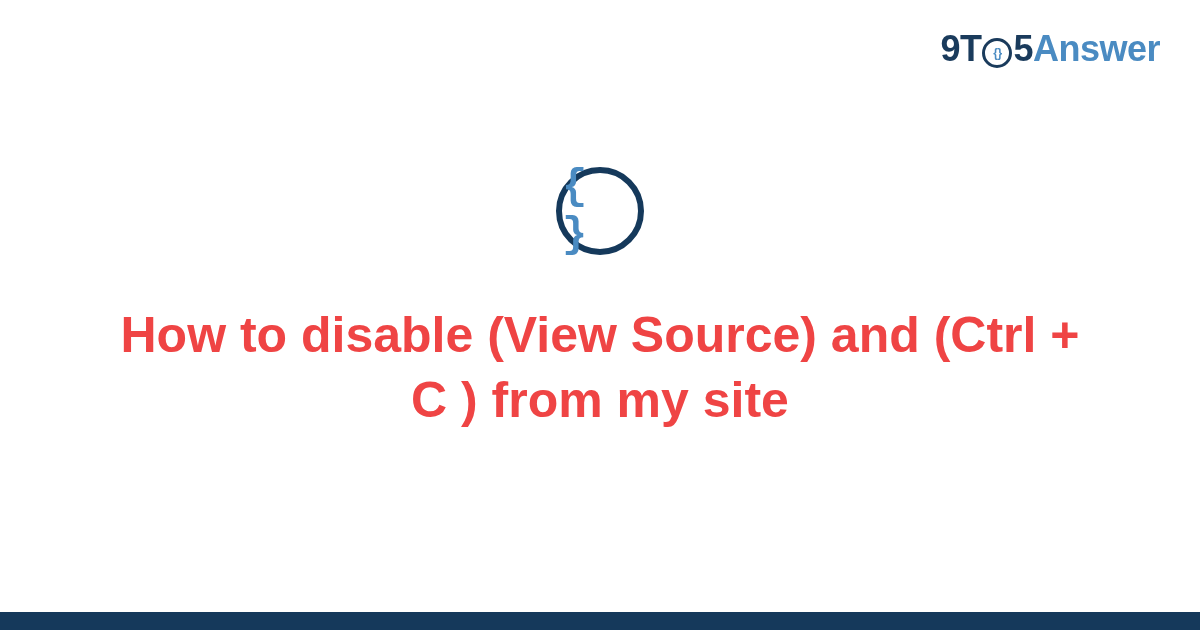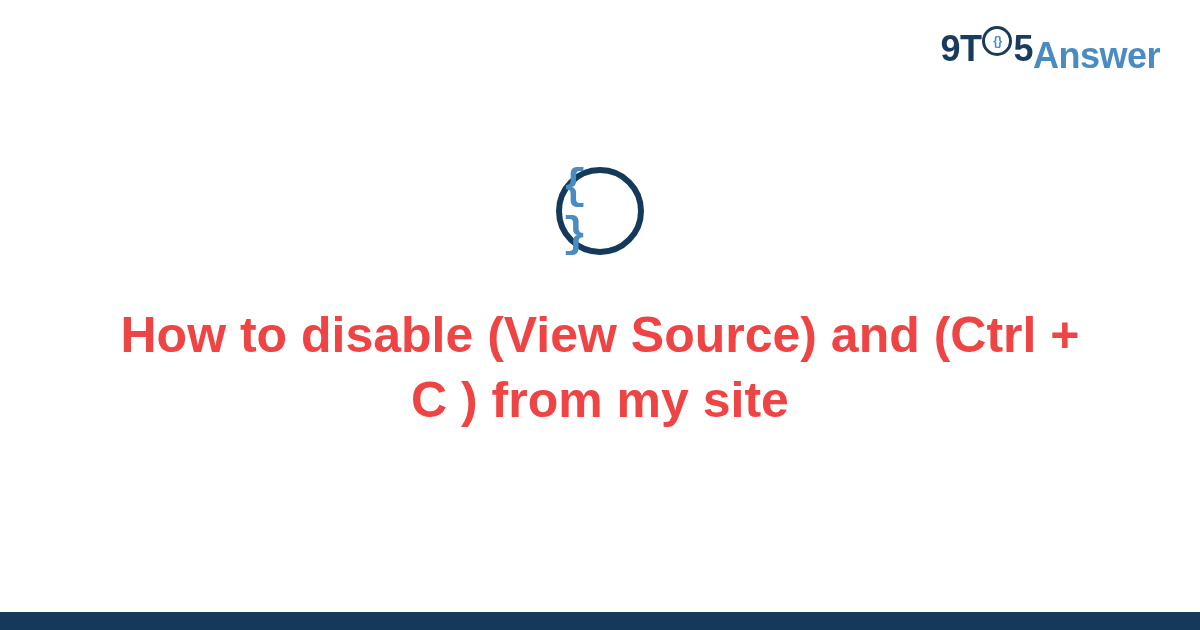--- a/index.html
+++ b/index.html
@@ -16,21 +16,21 @@
       overflow: hidden;
     }
     .header-brand {
       position: absolute;
       top: 28px;
       right: 40px;
       font-size: 36px;
       font-weight: 600;
       letter-spacing: -0.5px;
       display: flex;
-      align-items: flex-start;
+      align-items: flex-end;
     }
     .brand-9t {
       color: #1a3b5c;
     }
     .brand-o {
       display: inline-flex;
       align-items: center;
       justify-content: center;
       width: 30px;
       height: 30px;
@@ -43,21 +43,20 @@
     .brand-o-inner {
       font-size: 12px;
       color: #4a8bc2;
       font-weight: bold;
     }
     .brand-5 {
       color: #1a3b5c;
     }
     .brand-answer {
       color: #4a8bc2;
-      margin-top: 7px;
     }
     .content {
       position: absolute;
       top: 0;
       left: 0;
       right: 0;
       bottom: 0;
       display: flex;
       flex-direction: column;
       align-items: center;

